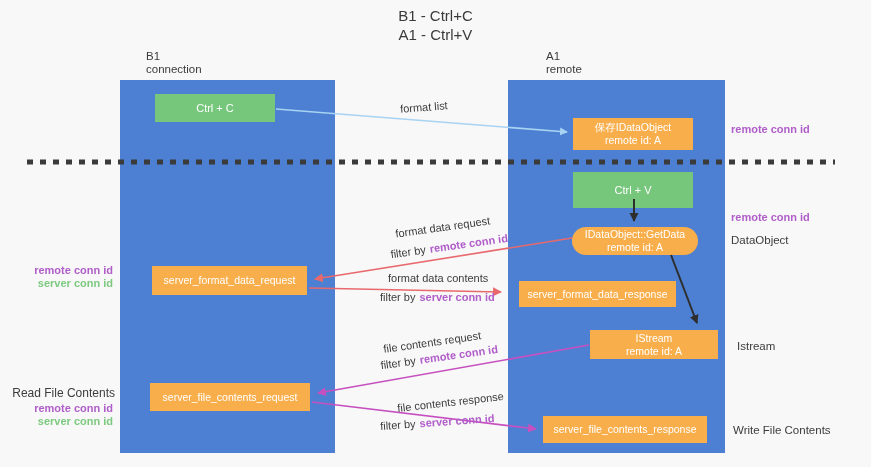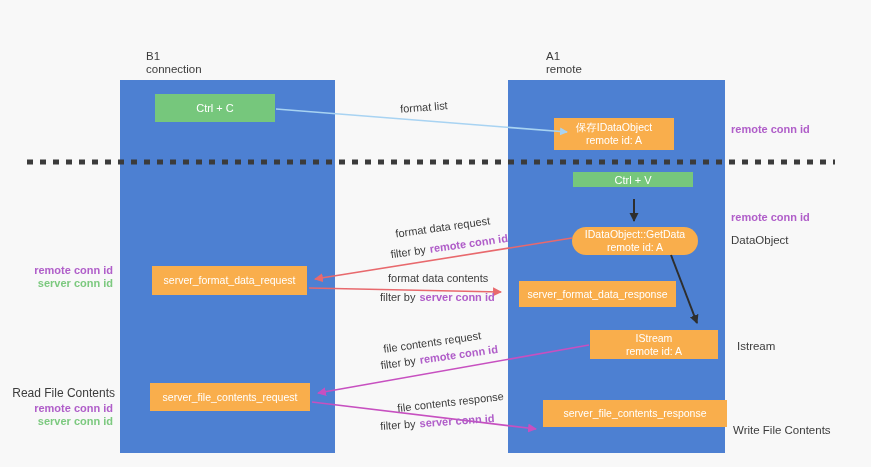--- a/index.html
+++ b/index.html
@@ -16,20 +16,24 @@
   .greentxt{color:#7cc97f;font-weight:bold;}
   .rightalign{text-align:right;}
   svg.overlay{position:absolute;left:0;top:0;z-index:3;pointer-events:none;}
   .gap{margin-left:4px;}
 </style>
 </head>
 <body>
 
 <div class="canvas">
 
+  <div class="title">
+    <div>B1 - Ctrl+C</div>
+    <div>A1 - Ctrl+V</div>
+  </div>
 
   <div class="colhead" style="left:146px;top:50px;">
     <div>B1</div>
     <div>connection</div>
   </div>
   <div class="colhead" style="left:546px;top:50px;">
     <div>A1</div>
     <div>remote</div>
   </div>
 
@@ -57,45 +61,45 @@
     <line x1="671" y1="255" x2="697" y2="323" stroke="#2e2e2e" stroke-width="2" marker-end="url(#ah-black)"></line>
     <line x1="572" y1="238" x2="315" y2="279" stroke="#e8696d" stroke-width="1.6" marker-end="url(#ah-salmon)"></line>
     <line x1="309" y1="288" x2="501" y2="292" stroke="#e8696d" stroke-width="1.6" marker-end="url(#ah-salmon)"></line>
     <line x1="589" y1="345" x2="318" y2="393" stroke="#c750c0" stroke-width="1.6" marker-end="url(#ah-magenta)"></line>
     <line x1="312" y1="402" x2="536" y2="429" stroke="#c750c0" stroke-width="1.6" marker-end="url(#ah-magenta)"></line>
   </svg>
 
   <div class="node green" style="left:155px;top:94px;width:120px;height:28px;font-size:11px;">
     <div>Ctrl + C</div>
   </div>
-  <div class="node orange" style="left:554px;top:118px;width:120px;height:32px;">
+  <div class="node orange" style="left:573px;top:118px;width:120px;height:32px;">
     <div>保存IDataObject</div>
     <div>remote id: A</div>
   </div>
-  <div class="node green" style="left:573px;top:172px;width:120px;height:15px;font-size:11px;justify-content:flex-end;">
+  <div class="node green" style="left:573px;top:172px;width:120px;height:36px;font-size:11px;">
     <div>Ctrl + V</div>
   </div>
   <div class="node orange" style="left:572px;top:227px;width:126px;height:28px;border-radius:14px;">
     <div>IDataObject::GetData</div>
     <div>remote id: A</div>
   </div>
   <div class="node orange" style="left:152px;top:266px;width:155px;height:29px;">
     <div>server_format_data_request</div>
   </div>
   <div class="node orange" style="left:508px;top:281px;width:157px;height:26px;margin-left:11px;">
     <div>server_format_data_response</div>
   </div>
   <div class="node orange" style="left:590px;top:330px;width:128px;height:29px;">
     <div>IStream</div>
     <div>remote id: A</div>
   </div>
   <div class="node orange" style="left:150px;top:383px;width:160px;height:28px;">
     <div>server_file_contents_request</div>
   </div>
-  <div class="node orange" style="left:543px;top:400px;width:184px;height:27px;justify-content:center;">
+  <div class="node orange" style="left:543px;top:416px;width:164px;height:27px;justify-content:center;">
     <div>server_file_contents_response</div>
   </div>
 
   <div class="lbl" style="left:400px;top:101px;transform:rotate(-4.5deg);">format list</div>
 
   <div class="lbl" style="left:395px;top:221px;transform:rotate(-8deg);">format data request</div>
   <div class="lbl" style="left:390px;top:240px;transform:rotate(-8deg);">
     <span>filter by</span><span class="purple gap">remote conn id</span>
   </div>
   <div class="lbl" style="left:388px;top:272px;">format data contents</div>

